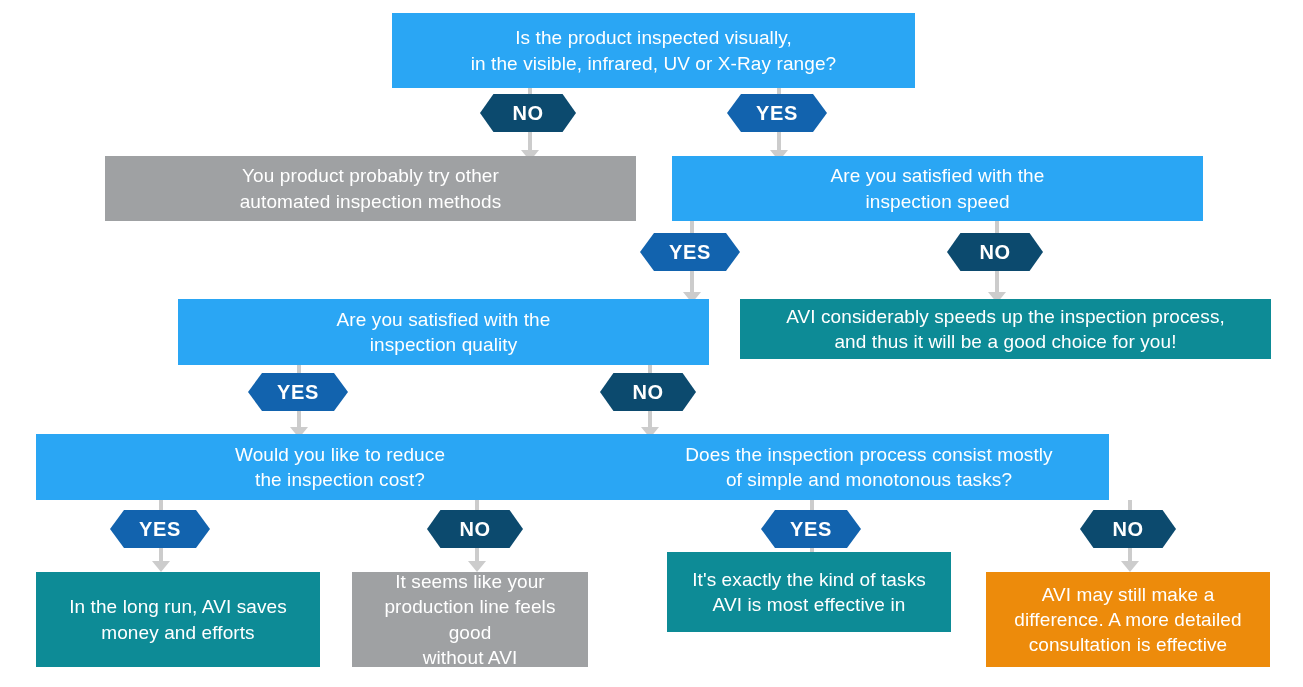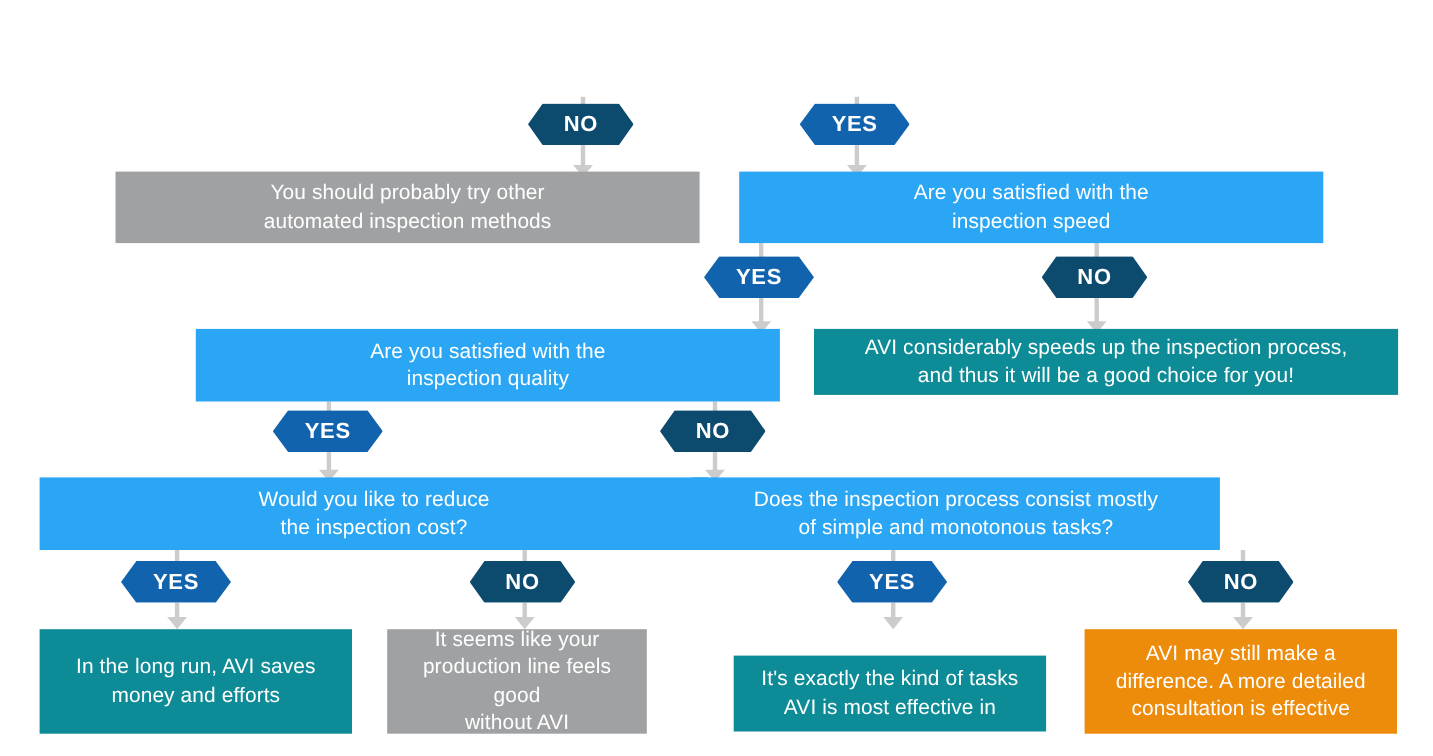--- a/index.html
+++ b/index.html
@@ -68,32 +68,34 @@
     clip-path: polygon(14% 0%, 86% 0%, 100% 50%, 86% 100%, 14% 100%, 0% 50%);
   }
   .badge.yes { background: #1263AE; }
   .badge.no  { background: #0c4a6e; }
 </style>
 </head>
 <body>
 
 <div id="canvas">
 
+  <div class="node q" style="left:392px; top:13px; width:523px; height:75px;">Is the product inspected visually,
+in the visible, infrared, UV or X-Ray range?</div>
 
   <div class="conn" style="left:528px; top:88px; height:18px;"></div>
   <div class="badge no" style="left:480px; top:94px; width:96px; height:38px;">NO</div>
   <div class="conn" style="left:528px; top:132px; height:23px;"></div>
   <div class="arrowhead" style="left:521px; top:150px;"></div>
 
   <div class="conn" style="left:777px; top:88px; height:18px;"></div>
   <div class="badge yes" style="left:727px; top:94px; width:100px; height:38px;">YES</div>
   <div class="conn" style="left:777px; top:132px; height:23px;"></div>
   <div class="arrowhead" style="left:770px; top:150px;"></div>
 
-  <div class="node neutral" style="left:105px; top:156px; width:531px; height:65px;">You should probably try other
+  <div class="node neutral" style="left:105px; top:156px; width:531px; height:65px;">You product probably try other
 automated inspection methods</div>
 
   <div class="node q" style="left:672px; top:156px; width:531px; height:65px;">Are you satisfied with the
 inspection speed</div>
 
   <div class="conn" style="left:690px; top:221px; height:17px;"></div>
   <div class="badge yes" style="left:640px; top:233px; width:100px; height:38px;">YES</div>
   <div class="conn" style="left:690px; top:271px; height:28px;"></div>
   <div class="arrowhead" style="left:683px; top:292px;"></div>
 
@@ -144,20 +146,20 @@
   <div class="conn" style="left:1128px; top:548px; height:16px;"></div>
   <div class="arrowhead" style="left:1121px; top:561px;"></div>
 
   <div class="node good" style="left:36px; top:572px; width:284px; height:95px;">In the long run, AVI saves
 money and efforts</div>
 
   <div class="node neutral" style="left:352px; top:572px; width:236px; height:95px;">It seems like your
 production line feels good
 without AVI</div>
 
-  <div class="node good" style="left:667px; top:596px; width:284px; height:69px;">It's exactly the kind of tasks
+  <div class="node good" style="left:667px; top:552px; width:284px; height:80px;">It's exactly the kind of tasks
 AVI is most effective in</div>
 
   <div class="node warn" style="left:986px; top:572px; width:284px; height:95px;">AVI may still make a
 difference. A more detailed
 consultation is effective</div>
 
 </div>
 
 </body></html>

